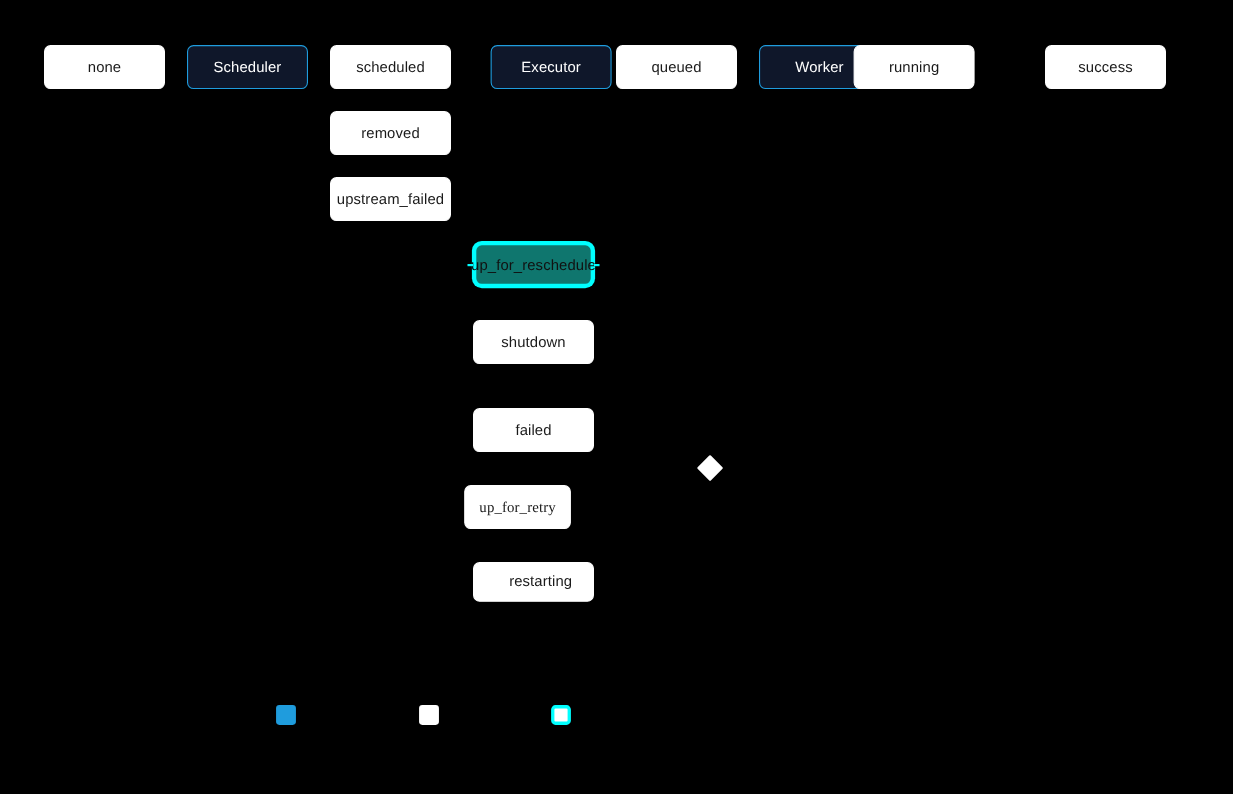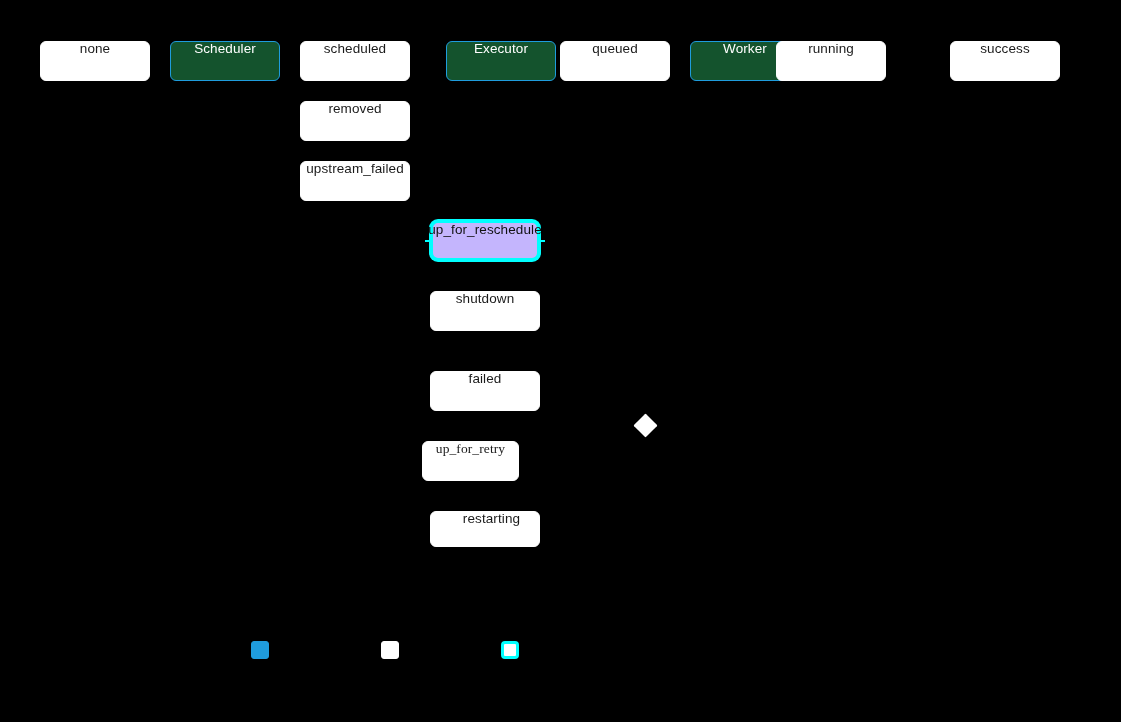--- a/index.html
+++ b/index.html
@@ -15,40 +15,41 @@
     position: relative;
     width: 1121px;
     height: 722px;
     background: #000000;
     overflow: hidden;
   }
   .node {
     position: absolute;
     box-sizing: border-box;
     display: flex;
+    align-items: center;
     justify-content: center;
     border-radius: 6px;
     font-size: 13.5px;
     line-height: 1;
     letter-spacing: 0.1px;
     white-space: nowrap;
     user-select: none;
   }
   .node.state {
     background: #ffffff;
     color: #1a1a1a;
     border: 1px solid #ffffff;
   }
   .node.actor {
-    background: #14532d;
+    background: #0f172a;
     color: #ffffff;
     border: 1px solid #1f9cdd;
   }
   .node.highlight {
-    background: #c4b5fd;
+    background: #0f766e;
     color: #111111;
     border: 3px solid #00ffff;
     border-radius: 8px;
     box-shadow: 0 0 0 1px #00ffff;
   }
   
   .port {
     position: absolute;
     top: 50%;
     width: 5px;

